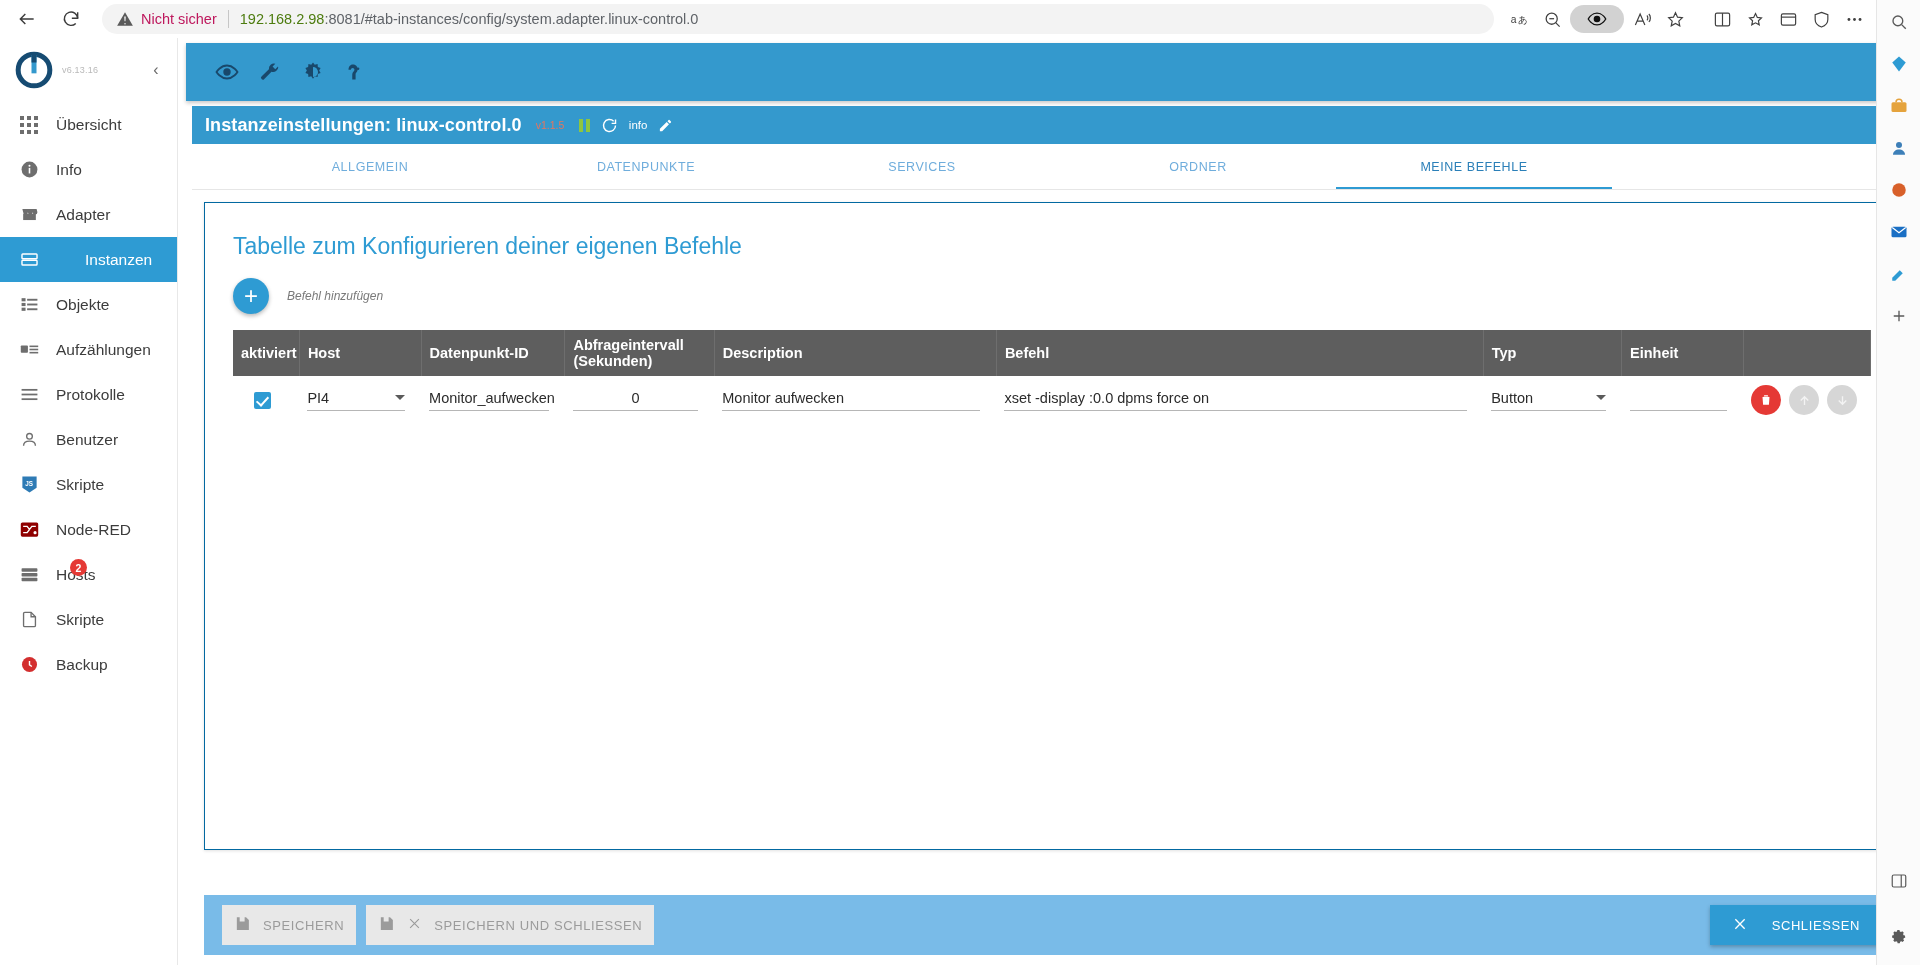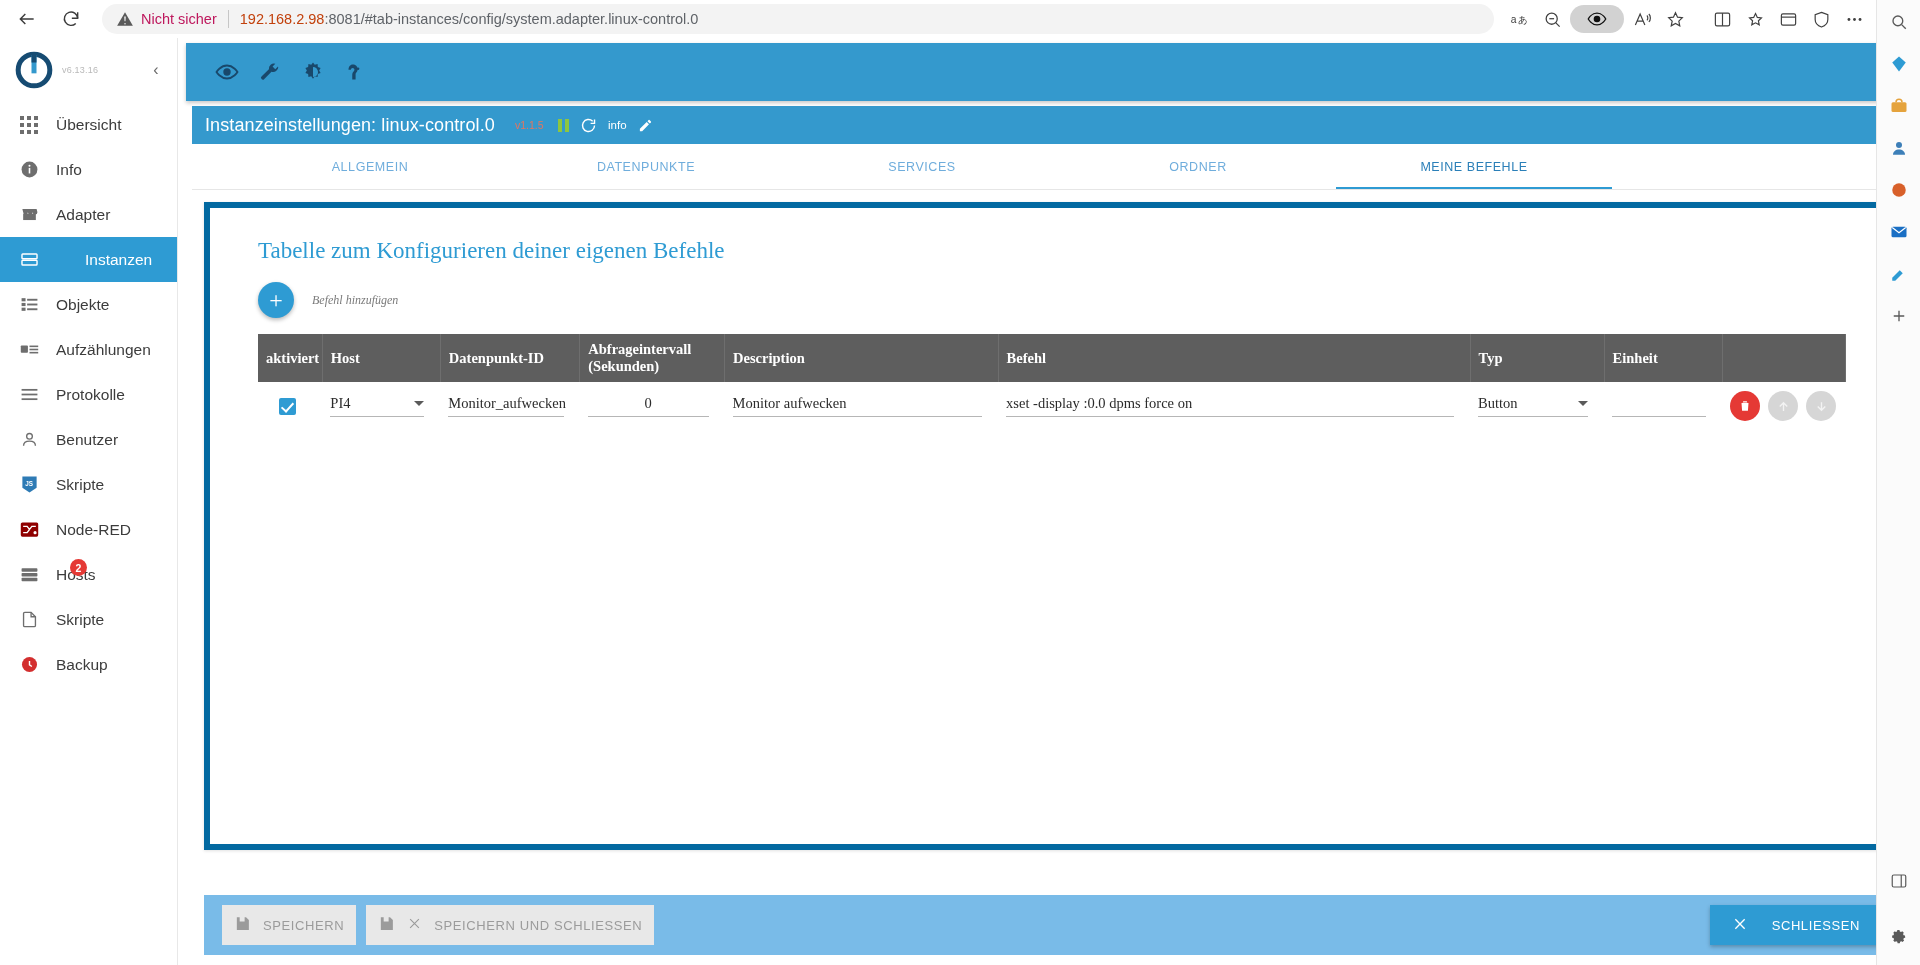--- a/index.html
+++ b/index.html
@@ -39,21 +39,21 @@
     white-space: nowrap;
   }
   .omni-sep {
     width: 1px; height: 18px; background: #c6c6c6;
     margin: 0 11px; flex: 0 0 auto;
   }
   .url-text {
     font-size: 14.5px; color: #5f6368;
     white-space: nowrap; overflow: hidden; text-overflow: ellipsis;
   }
-  .url-text .host { color: #c2410c; }
+  .url-text .host { color: #4d7c0f; }
   .chrome-icons { display: flex; align-items: center; gap: 3px; flex: 0 0 auto; }
   .cbtn {
     width: 30px; height: 30px; border-radius: 5px;
     display: flex; align-items: center; justify-content: center;
     color: #404040; font-size: 14px;
   }
   .cbtn.pill {
     width: 54px; height: 28px; border-radius: 14px; background: #d2d2d2;
   }
   .copilot {
@@ -133,22 +133,22 @@
   .settings-card {
     position: absolute; left: 14px; top: 68px; right: 8px; bottom: 0;
     background: #ffffff;
   }
   .settings-head {
     height: 38px; background: #3499cd;
     display: flex; align-items: center; gap: 11px;
     padding-left: 13px;
     color: #ffffff;
   }
-  .settings-title { font-size: 18px; font-weight: 400; letter-spacing: .1px; }
-  .ver-badge { font-size: 10.5px; color: #e4755f; margin-left: 9px; }
+  .settings-title { font-size: 18px; font-weight: 700; letter-spacing: .1px; }
+  .ver-badge { font-size: 10.5px; color: #e4755f; margin-left: 3px; }
   .pause-ico { display: flex; gap: 2.5px; margin-left: 4px; }
   .pause-ico i { width: 4px; height: 13px; background: #8ec63f; display: block; }
   .hd-ico { color: #ffffff; display: flex; align-items: center; }
   .info-text { font-size: 11.5px; color: #ffffff; }
 
   .tabs {
     height: 46px; background: #ffffff;
     display: flex; align-items: stretch;
     border-bottom: 1px solid #e6e6e6;
     padding: 0 40px;
@@ -161,25 +161,24 @@
   }
   .tab.active { color: #2a7fb8; }
   .tab.active::after {
     content: ""; position: absolute; left: 0; right: 0; bottom: 0;
     height: 2px; background: #2e9bd3;
   }
 
   .panel {
     position: absolute; left: 12px; right: 12px; top: 96px; bottom: 115px;
     background: #ffffff;
-    border: 6px solid #0369a1;
+    border: 1px solid #0369a1;
     box-shadow: 0 1px 3px rgba(0,0,0,.12);
-    padding: 30px 48px;
+    padding: 30px 28px;
     overflow: hidden;
-    font-family: Liberation Serif, serif;
   }
   .panel-title {
     font-size: 23px; color: #2e9bd3; font-weight: 400;
     margin-bottom: 18px;
   }
   .add-row { display: flex; align-items: center; gap: 18px; margin-bottom: 16px; }
   .fab {
     width: 36px; height: 36px; border-radius: 50%;
     background: #2e9bd3; color: #fff;
     display: flex; align-items: center; justify-content: center;

